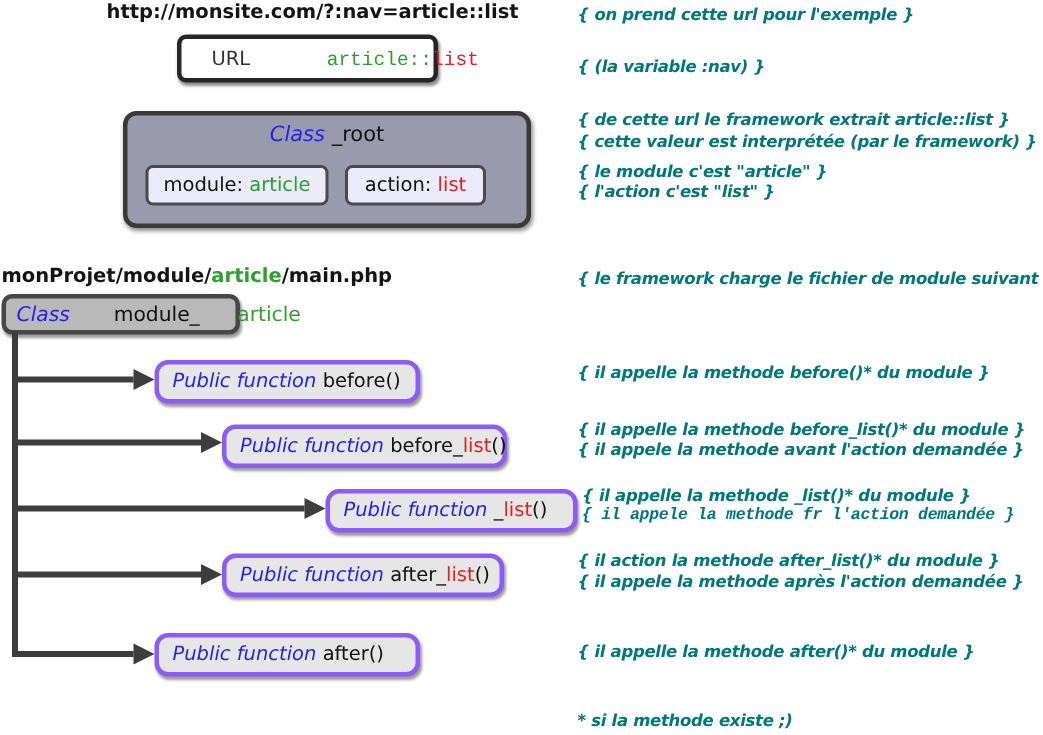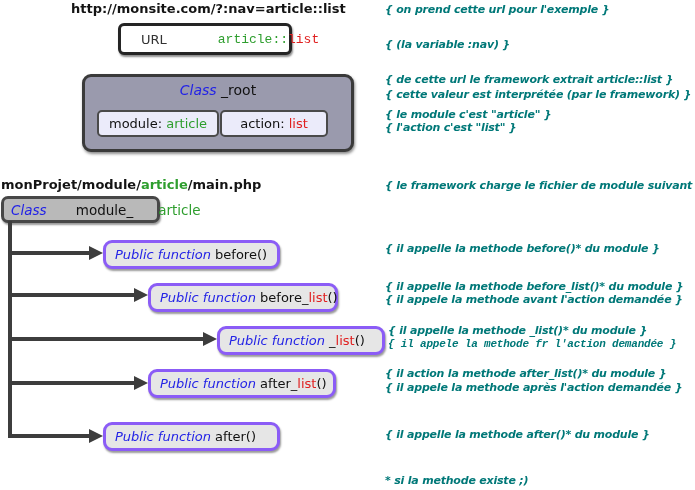--- a/index.html
+++ b/index.html
@@ -31,21 +31,21 @@
   .url-value { margin-left:26px; white-space:pre;font-family:Liberation Mono, monospace; }
 
   .root-box { left:82px; top:74px; width:272px; height:78px; background:#9a9aad;
               border:3px solid #3a3a3a; border-radius:9px; box-sizing:border-box;
               box-shadow:1px 2px 3px rgba(0,0,0,0.45); }
   .root-title { text-align:center; margin-top:5px; font-size:14px; color:#111; white-space:pre; }
   .field-box { position:absolute; height:27px; background:#ebebfa; border:2px solid #4a4a4a;
                border-radius:5px; box-sizing:border-box; display:flex; align-items:center;
                justify-content:center; font-size:13px; color:#111; white-space:pre; }
   .module-field { left:12px; top:33px; width:122px; }
-  .action-field { left:135px; top:33px; width:108px; }
+  .action-field { left:145px; top:33px; width:94px; }
 
   .path-line { position:absolute; left:1px; top:177px; font-size:13px; font-weight:bold;
                color:#141414; white-space:pre; }
 
   .module-class-box { left:1px; top:196px; width:159px; height:27px; background:#b9b9b9;
                       border:3px solid #474747; border-radius:7px; box-sizing:border-box;
                       box-shadow:1px 2px 2px rgba(0,0,0,0.4);
                       display:flex; align-items:center; padding-left:7px;
                       font-size:13.5px; color:#111; white-space:pre; }
 

